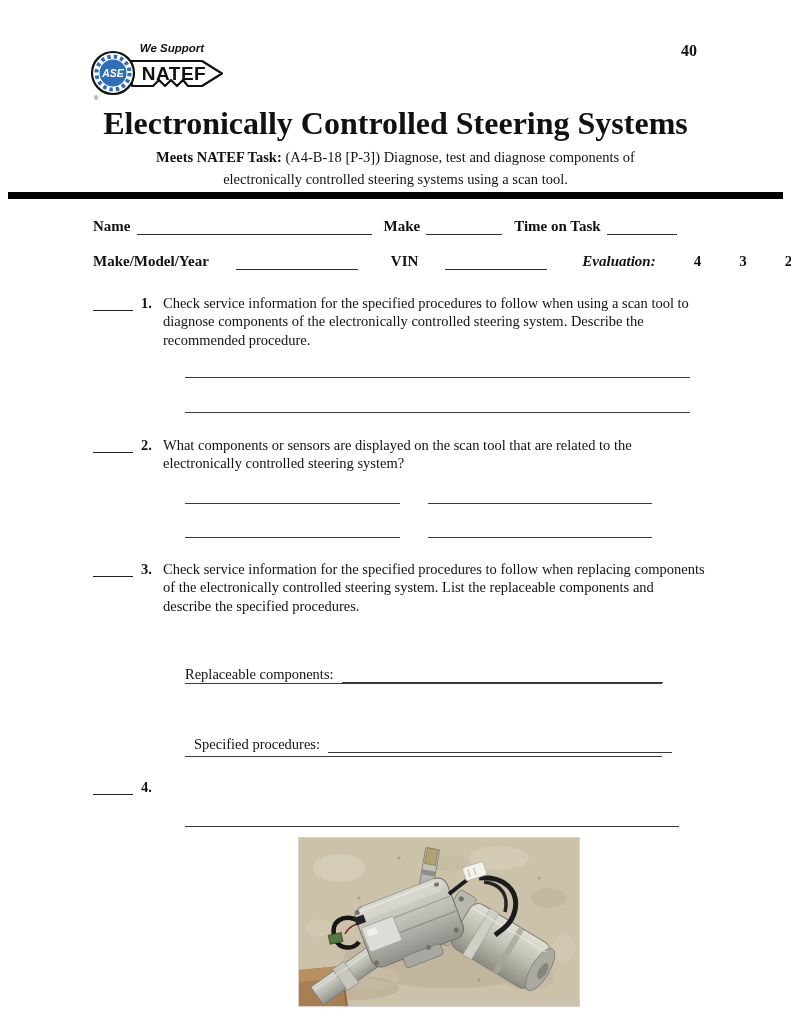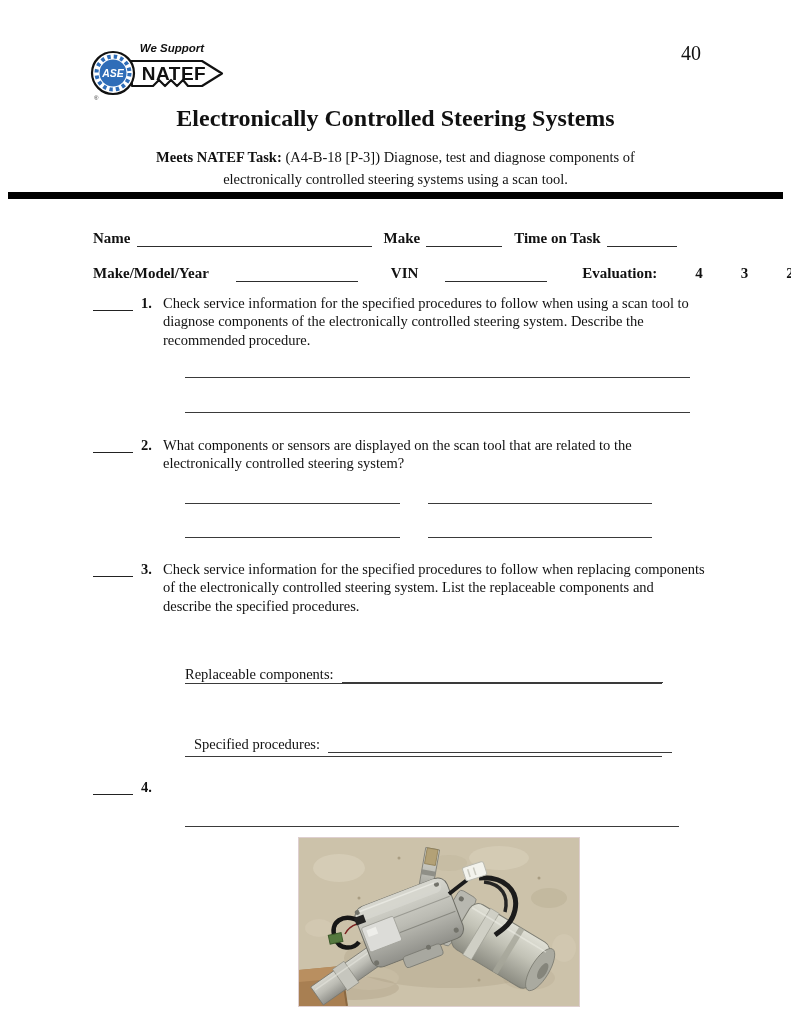--- a/index.html
+++ b/index.html
@@ -1,25 +1,25 @@
 <!DOCTYPE html>
 <html><head>
 <meta charset="utf-8">
 <style>
   html,body{margin:0;padding:0;background:#ffffff;}
   .page{position:relative;width:791px;height:1024px;background:#fff;font-family:"Liberation Serif",serif;color:#111;overflow:hidden;}
-  .pagenum{position:absolute;left:681px;top:42px;font-weight:normal;font-size:20px;}
+  .pagenum{position:absolute;left:681px;top:42px;font-weight:bold;font-size:16px;}
   .logo{position:absolute;left:88px;top:36px;}
-  .title{position:absolute;top:105px;left:0;width:100%;text-align:center;font-size:24px;font-weight:bold;margin:0;}
+  .title{position:absolute;top:105px;left:0;width:100%;text-align:center;font-size:32px;font-weight:bold;margin:0;}
   .task{position:absolute;top:146px;left:50%;transform:translateX(-50%);width:515px;text-align:center;font-size:14.5px;line-height:22px;}
   .task .b{font-weight:bold;}
   .rule{position:absolute;top:192px;left:8px;width:775px;height:7px;background:#000;}
-  .frow{position:absolute;left:93px;display:flex;align-items:flex-end;font-weight:bold;font-size:15px;height:19px;margin-top:12px;}
+  .frow{position:absolute;left:93px;display:flex;align-items:flex-end;font-weight:bold;font-size:15px;height:19px;}
   .uline{border-bottom:1.6px solid #2d2d2d;height:15px;display:inline-block;flex:none;}
-  .gap6{margin-left:6px;} .gap12{margin-left:12px;} .gap14{margin-left:14px;}
+  .gap6{margin-left:6px;} .gap12{margin-left:12px;} .gap14{margin-left:14px;font-style:italic;}
   .q{position:absolute;left:93px;display:flex;align-items:flex-start;font-size:14.5px;line-height:18.4px;}
   .qblank{width:40px;height:14px;border-bottom:1.8px solid #222;margin-right:8px;margin-top:2px;flex:none;}
   .qnum{font-weight:bold;width:22px;flex:none;}
   .qtext{width:542px;}
   .aline{position:absolute;border-bottom:1.5px solid #3a3a3a;}
   .lrow{position:absolute;display:flex;align-items:flex-end;font-size:14.5px;height:18px;margin-top:36px;}
   .lrow .uline{flex:1;margin-left:8px;border-bottom-color:#3a3a3a;}
   .evnum{font-weight:bold;margin-left:17px;}
   .photo{position:absolute;left:298px;top:837px;width:280px;height:168px;border:1px solid #decfcf;}
   .photo svg{display:block;}

